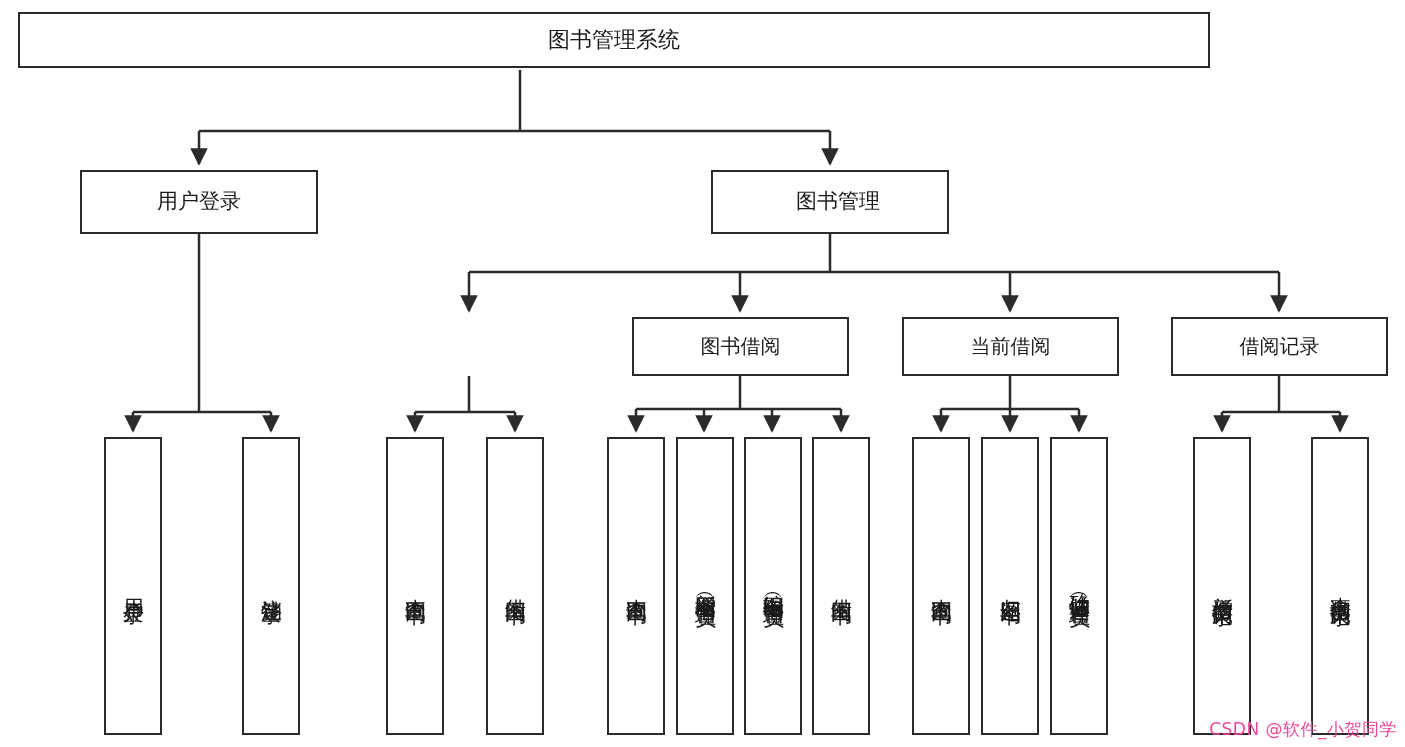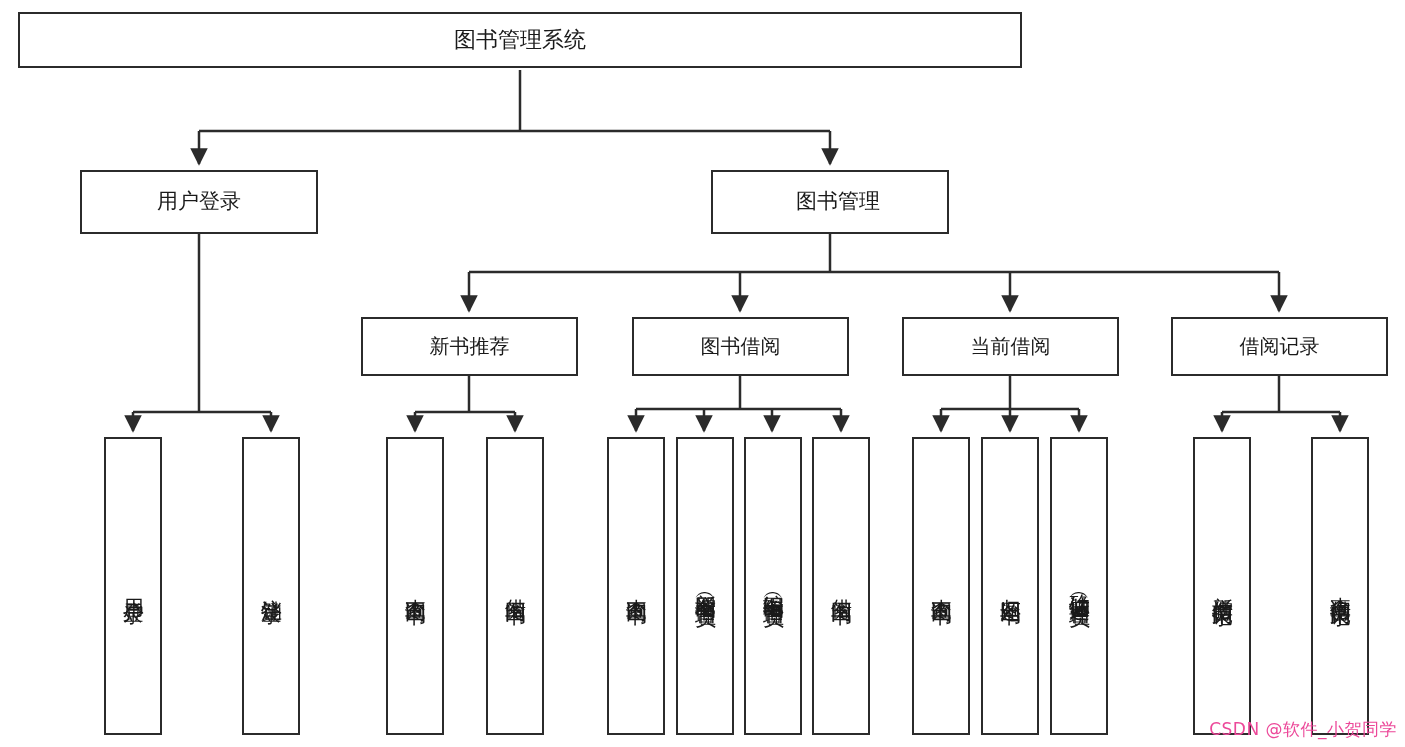--- a/index.html
+++ b/index.html
@@ -123,34 +123,31 @@
       <path d="M 1010 409 L 1010 431" marker-end="url(#arrow)"></path>
       <path d="M 1079 409 L 1079 431" marker-end="url(#arrow)"></path>
 
       <path d="M 1279 376 L 1279 412"></path>
       <path d="M 1222 412 L 1340 412"></path>
       <path d="M 1222 412 L 1222 431" marker-end="url(#arrow)"></path>
       <path d="M 1340 412 L 1340 431" marker-end="url(#arrow)"></path>
     </g>
   </svg>
 
-  <div class="node node-root" style="left:18px; top:12px; width:1004px; height:56px;">
+  <div class="node node-root" style="left:18px; top:12px; width:1192px; height:56px;">
     <span class="node-label">图书管理系统</span>
   </div>
 
   <div class="node node-branch" style="left:80px; top:170px; width:238px; height:64px;">
     <span class="node-label">用户登录</span>
   </div>
   <div class="node node-branch" style="left:711px; top:170px; width:238px; height:64px;padding-left:16px;">
     <span class="node-label">图书管理</span>
   </div>
 
-  <div class="node node-sub" style="left:361px; top:317px; width:217px; height:59px;">
-    <span class="node-label">新书推荐</span>
-  </div>
   <div class="node node-sub" style="left:632px; top:317px; width:217px; height:59px;">
     <span class="node-label">图书借阅</span>
   </div>
   <div class="node node-sub" style="left:902px; top:317px; width:217px; height:59px;">
     <span class="node-label">当前借阅</span>
   </div>
   <div class="node node-sub" style="left:1171px; top:317px; width:217px; height:59px;">
     <span class="node-label">借阅记录</span>
   </div>
 

